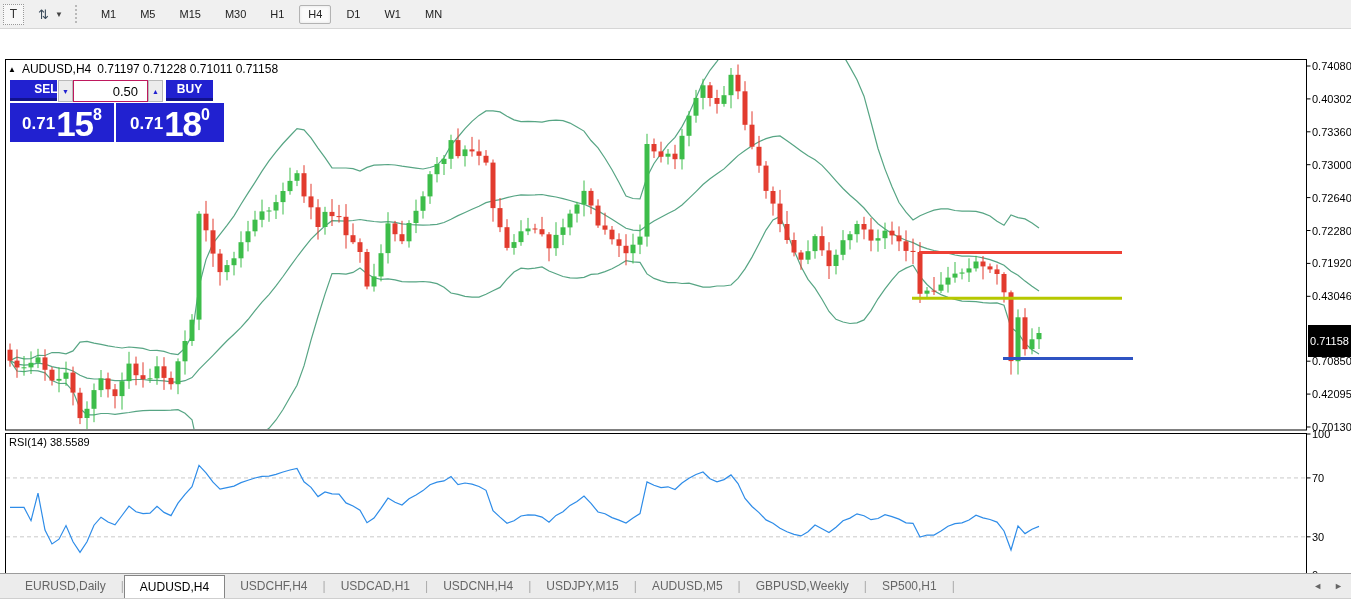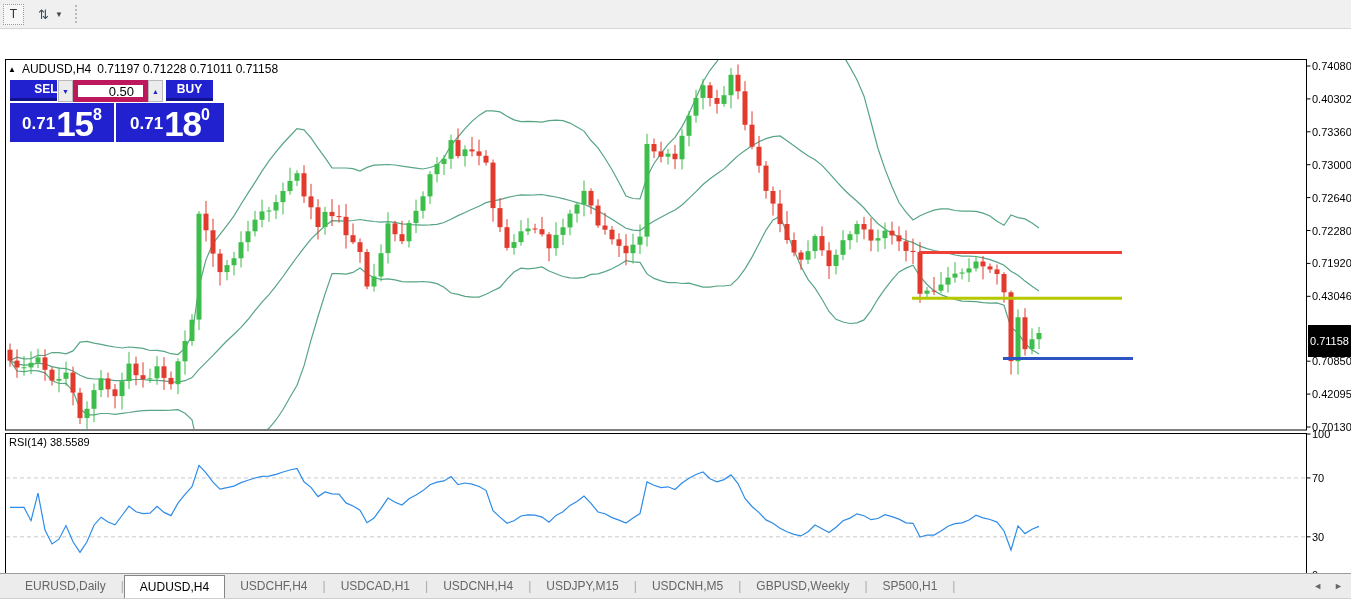--- a/index.html
+++ b/index.html
@@ -27,21 +27,21 @@
   
   .tp{z-index:10;box-sizing:border-box;}
   .btn-blue{background:#2121d0;color:#fff;display:flex;align-items:center;justify-content:center;
             font-size:12px;font-weight:bold;border-bottom:3px solid #12128c;}
   .sell-btn{left:10px;top:51px;width:47px;height:21px;padding-left:32px;}
   .buy-btn{left:166px;top:51px;width:47px;height:21px;}
   .spin{background:#ececec;border:1px solid #b9b9b9;color:#2121d0;font-size:7px;
         display:flex;align-items:center;justify-content:center;}
   .vol-down{left:58px;top:51px;width:15px;height:22px;}
   .vol-up{left:148px;top:51px;width:15px;height:22px;}
-  .vol-field{left:73px;top:51px;width:75px;height:22px;background:#fff;border:5px solid #be185d;
+  .vol-field{left:73px;top:51px;width:75px;height:22px;background:#fff;border:1px solid #be185d;
              font-size:13px;color:#000;display:flex;align-items:center;justify-content:flex-end;
              padding-right:9px;}
   .quote-box{top:74px;height:39px;background:#2121d0;color:#fff;display:flex;align-items:flex-end;
              justify-content:center;padding-bottom:3px;}
   .bid-box{left:10px;width:104px;}
   .ask-box{left:116px;width:108px;}
   .q-small{font-size:17px;font-weight:bold;margin:0 1px 5px 0;}
   .q-big{font-size:35px;font-weight:bold;line-height:0.82;letter-spacing:-1px;}
   .q-sup{font-size:16px;font-weight:bold;align-self:flex-start;margin-top:3px;}
   
@@ -64,20 +64,31 @@
 </head>
 <body>
 
 <div id="app">
 
   <div class="toolbar">
     <div class="tool-icon boxed">T</div>
     <div class="tool-icon" style="font-size:13px;color:#3a4a5a;margin-left:10px;">⇅</div>
     <div class="caret">▼</div>
     <div class="grip"></div>
+    <div id="tf-row" style="display:flex;align-items:center;">
+        <div class="tf-btn">M1</div>
+        <div class="tf-btn">M5</div>
+        <div class="tf-btn">M15</div>
+        <div class="tf-btn">M30</div>
+        <div class="tf-btn">H1</div>
+        <div class="tf-btn active">H4</div>
+        <div class="tf-btn">D1</div>
+        <div class="tf-btn">W1</div>
+        <div class="tf-btn">MN</div>
+      </div>
   </div>
 
   <div class="chart-window">
     <svg id="chart-svg" width="1351" height="600">
         <defs>
           <clipPath id="mainClip">
             <rect x="6" y="31" width="1300" height="369"></rect>
           </clipPath>
           <clipPath id="rsiClip">
             <rect x="6" y="405" width="1300" height="146"></rect>
@@ -498,21 +509,21 @@
         <span class="tab-div">|</span>
         <div class="tab active">AUDUSD,H4</div>
         <div class="tab">USDCHF,H4</div>
         <span class="tab-div">|</span>
         <div class="tab">USDCAD,H1</div>
         <span class="tab-div">|</span>
         <div class="tab">USDCNH,H4</div>
         <span class="tab-div">|</span>
         <div class="tab">USDJPY,M15</div>
         <span class="tab-div">|</span>
-        <div class="tab">USDCNH,M5</div>
+        <div class="tab">AUDUSD,M5</div>
         <span class="tab-div">|</span>
         <div class="tab">GBPUSD,Weekly</div>
         <span class="tab-div">|</span>
         <div class="tab">SP500,H1</div>
         <span class="tab-div">|</span>
       </div>
     <div class="tab-arrows">
       <span>◄</span>
       <span>►</span>
     </div>

